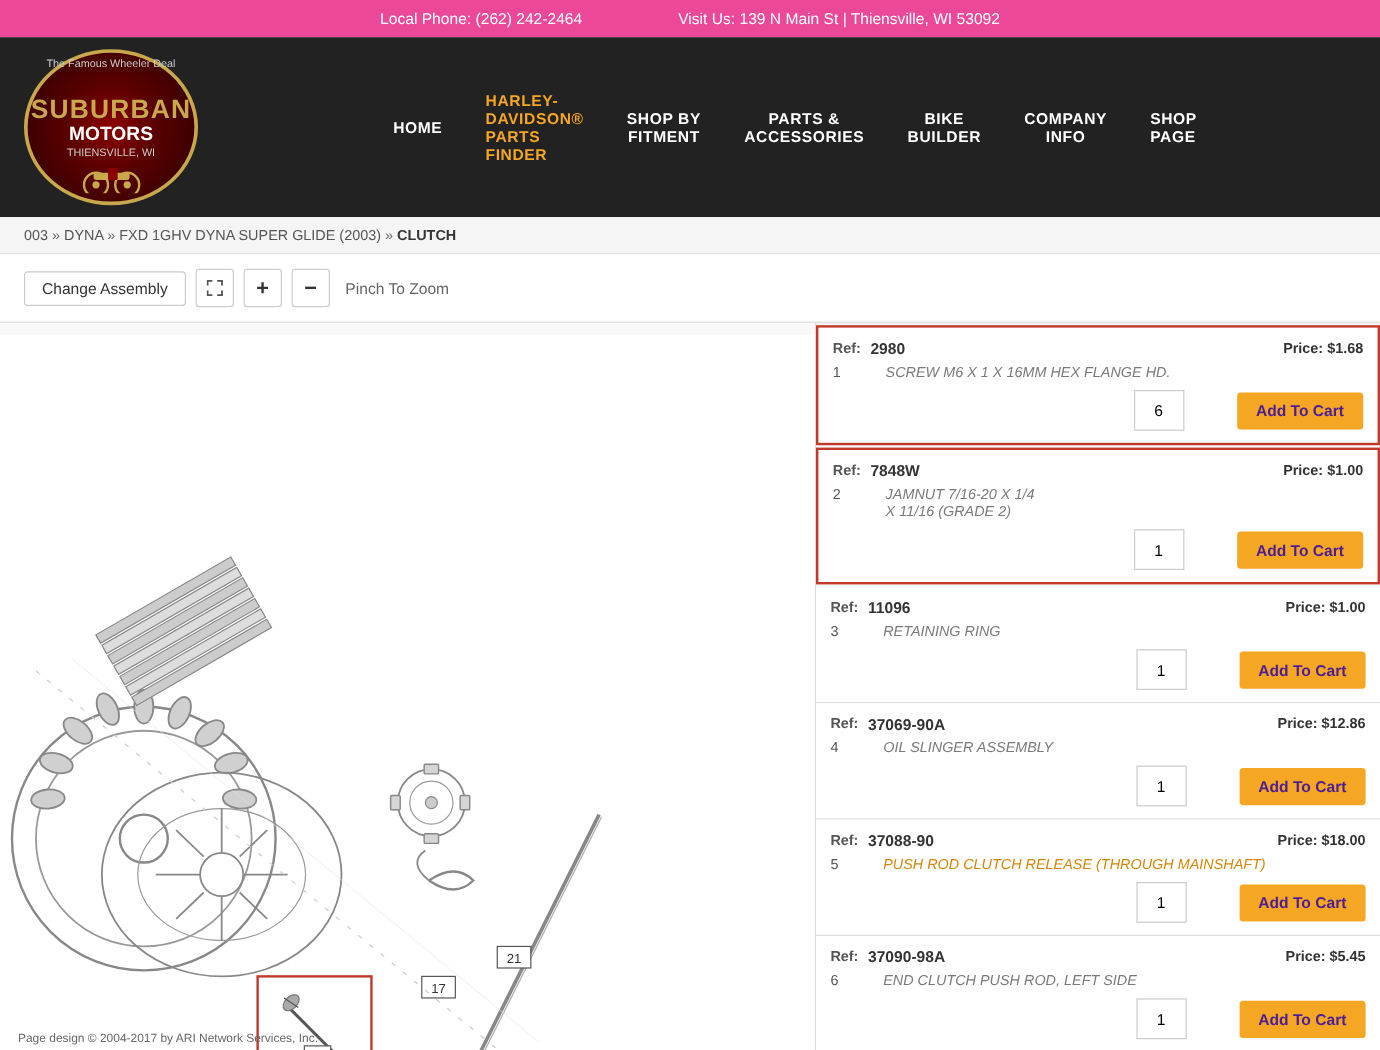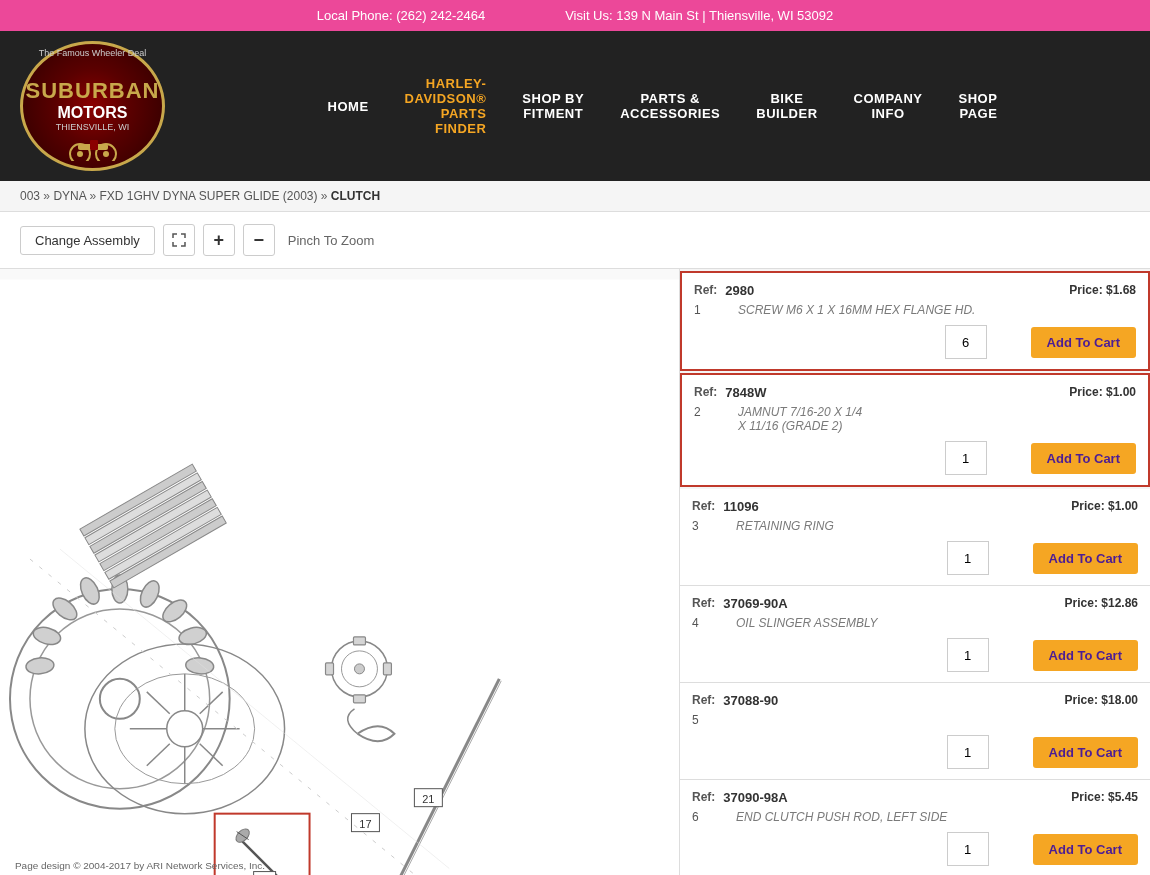--- a/index.html
+++ b/index.html
@@ -219,26 +219,26 @@
           <circle cx="12" cy="18" r="3" fill="#c8a84b"></circle>
           <circle cx="38" cy="18" r="3" fill="#c8a84b"></circle>
           <rect x="10" y="8" width="30" height="6" fill="#c8a84b" rx="2"></rect>
           <rect x="22" y="4" width="8" height="10" fill="#8b0000" rx="1"></rect>
         </svg>
       </div>
     </div>
   </div>
   <nav>
     <a class="nav-item">HOME</a>
-    <a class="nav-item orange" style="text-align:right">HARLEY-<br>DAVIDSON®<br>PARTS<br>FINDER</a>
+    <a class="nav-item orange" style="text-align:left">HARLEY-<br>DAVIDSON®<br>PARTS<br>FINDER</a>
     <a class="nav-item" style="text-align:center">SHOP BY<br>FITMENT</a>
     <a class="nav-item" style="text-align:center">PARTS &amp;<br>ACCESSORIES</a>
     <a class="nav-item" style="text-align:center">BIKE<br>BUILDER</a>
     <a class="nav-item" style="text-align:center">COMPANY<br>INFO</a>
-    <a class="nav-item" style="text-align:right">SHOP<br>PAGE</a>
+    <a class="nav-item" style="text-align:left">SHOP<br>PAGE</a>
   </nav>
 </div>
 
 <div class="breadcrumb">
   <a>003</a> »
   <a>DYNA</a> »
   <a>FXD 1GHV DYNA SUPER GLIDE (2003)</a> »
   <span class="current">CLUTCH</span>
 </div>
 
@@ -461,20 +461,21 @@
     <div class="part-row">
       <div class="part-row-top">
         <div class="part-ref-line">
           <span class="part-ref-label">Ref:</span>
           <span class="part-ref-num">37088-90</span>
         </div>
         <span class="part-price">Price: $18.00</span>
       </div>
       <div class="part-ref-line">
         <span class="part-num-label" style="min-width:16px">5</span>
+        <a class="part-name linked">PUSH ROD CLUTCH RELEASE (THROUGH MAINSHAFT)</a>
       </div>
       <div class="part-bottom">
         <input class="qty-input" type="text" value="1" style="">
         <button class="btn-add-cart">Add To Cart</button>
       </div>
     </div>
 
     <div class="part-row">
       <div class="part-row-top">
         <div class="part-ref-line">

